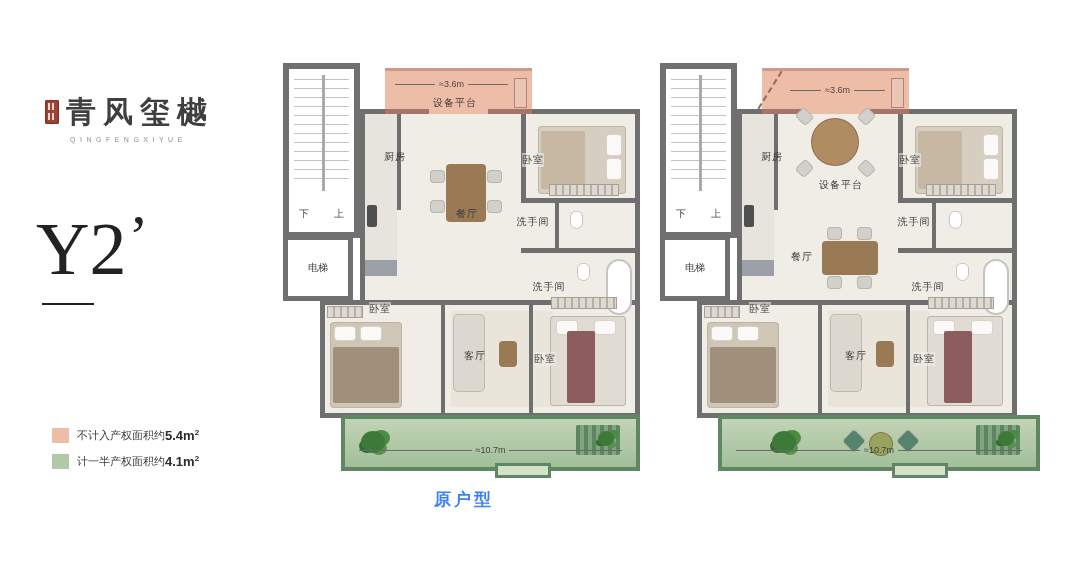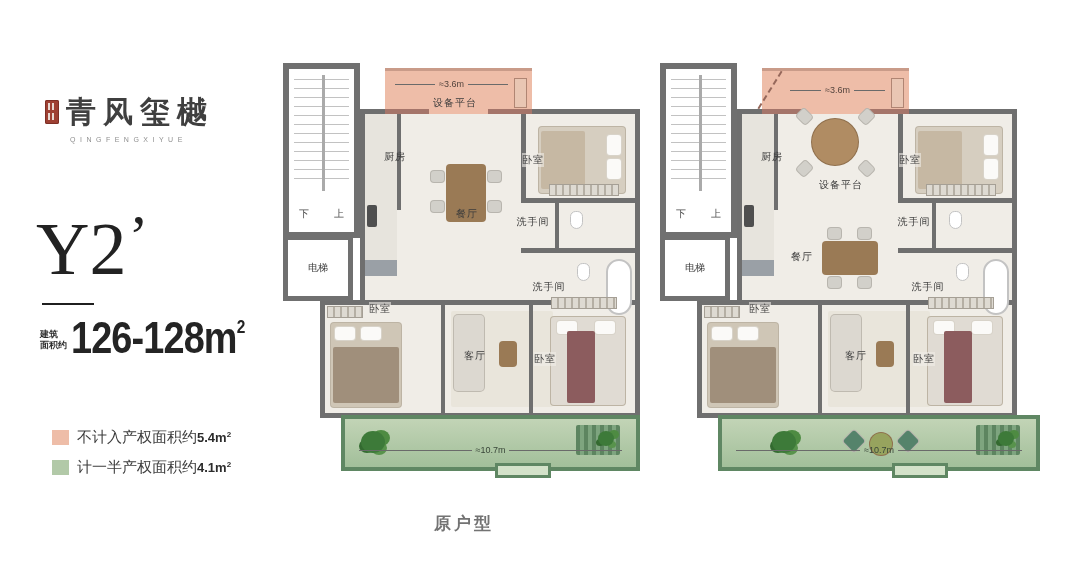--- a/index.html
+++ b/index.html
@@ -25,21 +25,21 @@
   .unit-rule{left:42px;top:303px;width:52px;height:2px;background:#1f1f1f;}
   .area-row{left:40px;top:318px;display:flex;align-items:flex-end;}
   .area-prefix{font-size:9px;font-weight:bold;color:#2c2c2c;line-height:1.25;margin:0 4px 6px 0;}
   .area-value{font-size:44px;font-weight:bold;color:#242424;line-height:0.9;
         letter-spacing:-1px;transform:scaleX(.86);transform-origin:left bottom;white-space:nowrap;}
   .area-value sup{font-size:18px;vertical-align:20px;letter-spacing:0;}
   .rooms-summary{left:40px;top:370px;font-size:19px;font-weight:bold;color:#2c2c2c;letter-spacing:3px;}
   .legend{left:52px;top:428px;}
   .legend-row{display:flex;align-items:center;margin-bottom:11px;}
   .legend-swatch{width:17px;height:15px;margin-right:8px;}
-  .legend-label{font-size:15px;color:#3c3c3c;}
+  .legend-label{font-size:11px;color:#3c3c3c;}
   .legend-value{font-size:13px;font-weight:bold;color:#2c2c2c;}
   .legend-value sup{font-size:8px;vertical-align:5px;}
 
   
   .plan{width:362px;height:412px;}
   .plan-left{left:283px;top:63px;}
   .plan-right{left:660px;top:63px;}
   .wall{position:absolute;background:#6f6f6f;}
   .floor{position:absolute;background:#f0ede7;border:5px solid #6f6f6f;box-sizing:border-box;}
   .stairwell{position:absolute;left:0;top:0;width:77px;height:175px;background:#ffffff;
@@ -82,44 +82,37 @@
         box-shadow:0 0 0 1px #b8b5ae;}
   .sofa{position:absolute;background:#dcd8d0;border-radius:4px;box-shadow:0 0 0 1px #bfbab0;}
   .rug{position:absolute;background:#e9e5db;border-radius:2px;}
   .tub{position:absolute;width:26px;height:56px;background:#ffffff;border:2px solid #c3c3c3;
         border-radius:13px;box-sizing:border-box;}
   .wc{position:absolute;width:13px;height:18px;background:#ffffff;border:1px solid #c3c3c3;
         border-radius:6px 6px 7px 7px;box-sizing:border-box;}
   .counter{position:absolute;background:#e7e4dd;}
   .stove{position:absolute;width:10px;height:22px;background:#4f4f4f;border-radius:2px;}
   .round-table{position:absolute;border-radius:50%;background:#b08c63;box-shadow:0 0 0 1px #8f6f4c;}
-  .caption{position:absolute;top:512px;width:290px;text-align:center;font-size:17px;
-        font-weight:bold;color:#737373;letter-spacing:3px;}
+  .caption{position:absolute;top:488px;width:290px;text-align:center;font-size:17px;
+        font-weight:bold;color:#3b82f6;letter-spacing:3px;}
 </style>
 </head>
 <body>
 
 <div class="root">
 
   <div class="abs brand">
     <span class="seal"></span>
     <span class="brand-name">青风玺樾</span>
     <span class="brand-latin">QINGFENGXIYUE</span>
   </div>
 
   <div class="abs unit-code"><span>Y2</span><span class="prime">’</span></div>
   <div class="abs unit-rule"></div>
 
-  <div class="abs area-row">
-    <div class="area-prefix">
-      <div>建筑</div>
-      <div>面积约</div>
-    </div>
-    <div class="area-value"><span>126-128m</span><sup>2</sup></div>
-  </div>
 
 
   <div class="abs legend">
     <div class="legend-row">
       <span class="legend-swatch" style="background: rgb(238, 189, 168);"></span>
       <span class="legend-label">不计入产权面积约</span>
       <span class="legend-value"><span>5.4m</span><sup>2</sup></span>
     </div>
     <div class="legend-row">
       <span class="legend-swatch" style="background: rgb(178, 201, 168);"></span>

